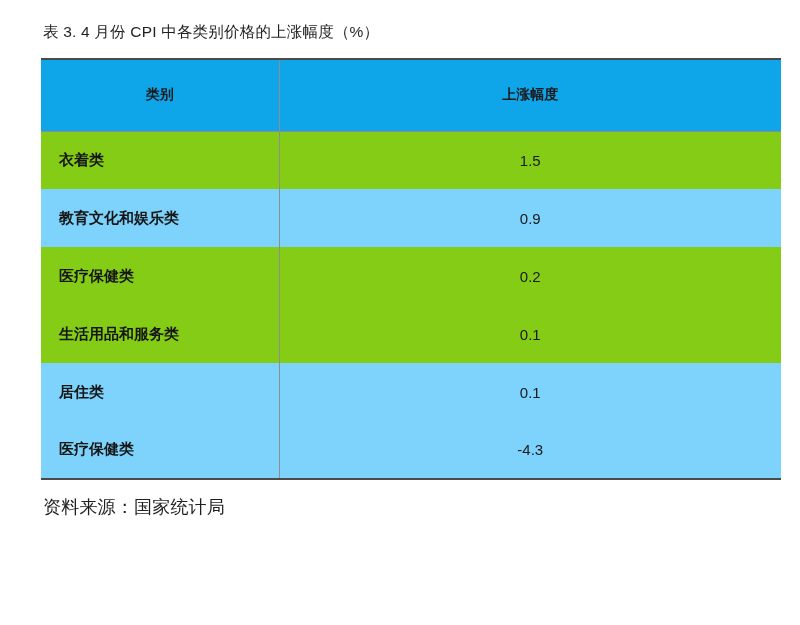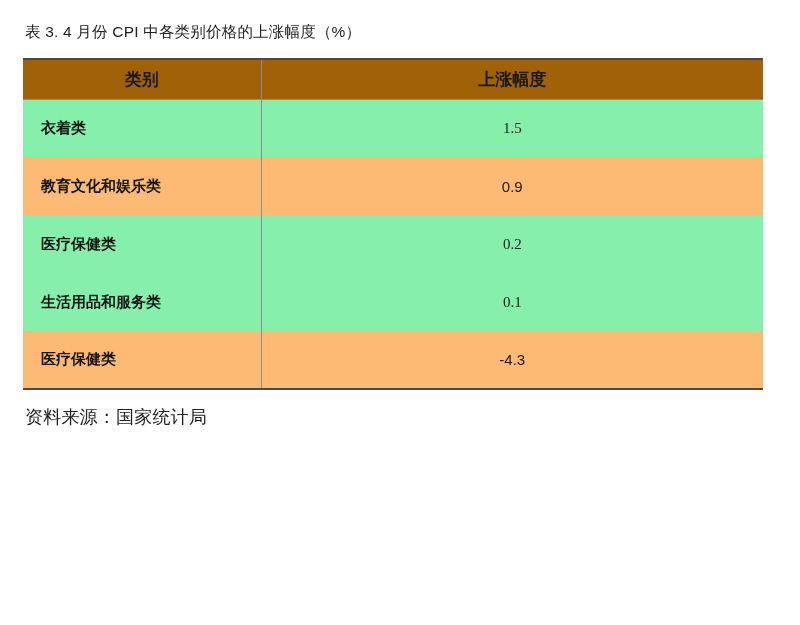--- a/index.html
+++ b/index.html
@@ -12,47 +12,47 @@
     width: 800px;
     height: 625px;
     font-family: "Liberation Sans", "DejaVu Sans", sans-serif;
     color: #1a1a1a;
     overflow: hidden;
   }
   .page {
     width: 800px;
     height: 625px;
     position: relative;
-    padding: 22px 30px 0 23px;
+    padding: 22px 30px 0 41px;
   }
   .table-caption {
     font-size: 15.5px;
     color: #1f1f1f;
     letter-spacing: 0.2px;
     margin: 0 0 16px 2px;
     line-height: 1.3;
   }
   table.cpi-table {
     width: 740px;
     border-collapse: collapse;
     table-layout: fixed;
     border-top: 2px solid #4a4a4a;
     border-bottom: 2px solid #4a4a4a;
   }
   table.cpi-table col.col-cat { width: 238px; }
   table.cpi-table col.col-val { width: 502px; }
   table.cpi-table thead th {
-    font-size: 17px;
+    font-size: 14px;
     font-weight: bold;
     color: #1a1a1a;
-    height: 40px;
+    height: 72px;
     text-align: center;
     vertical-align: middle;
     border-bottom: 1px solid #8d8d8d;
-    background: #a16207;
+    background: #0ea5e9;
   }
   table.cpi-table thead th.th-cat {
     border-right: 1px solid #8d8d8d;
   }
   table.cpi-table tbody td {
     height: 58px;
     font-size: 15px;
     vertical-align: middle;
   }
   table.cpi-table tbody td.cell-cat {
@@ -62,25 +62,24 @@
     color: #161616;
     border-right: 1px solid #8d8d8d;
   }
   table.cpi-table tbody td.cell-val {
     text-align: center;
     color: #1a1a1a;
     font-weight: normal;
     margin-top: 16px;
   }
   table.cpi-table tbody tr.shaded td {
-    background: #86efac;
-    font-family: Liberation Serif, serif;
+    background: #84cc16;
   }
   table.cpi-table tbody tr.plain td {
-    background: #fdba74;
+    background: #7dd3fc;
   }
   .source-note {
     font-size: 18px;
     color: #1f1f1f;
     margin: 15px 0 0 2px;
     letter-spacing: 0.2px;
   }
 </style>
 </head>
 <body>
@@ -111,20 +110,24 @@
       </tr>
       <tr class="shaded">
         <td class="cell-cat">医疗保健类</td>
         <td class="cell-val">0.2</td>
       </tr>
       <tr class="shaded">
         <td class="cell-cat">生活用品和服务类</td>
         <td class="cell-val">0.1</td>
       </tr>
       <tr class="plain">
+        <td class="cell-cat">居住类</td>
+        <td class="cell-val">0.1</td>
+      </tr>
+      <tr class="plain">
         <td class="cell-cat">医疗保健类</td>
         <td class="cell-val">-4.3</td>
       </tr>
     </tbody>
   </table>
 
   <div class="source-note">资料来源：国家统计局</div>
 
 </div>
 

